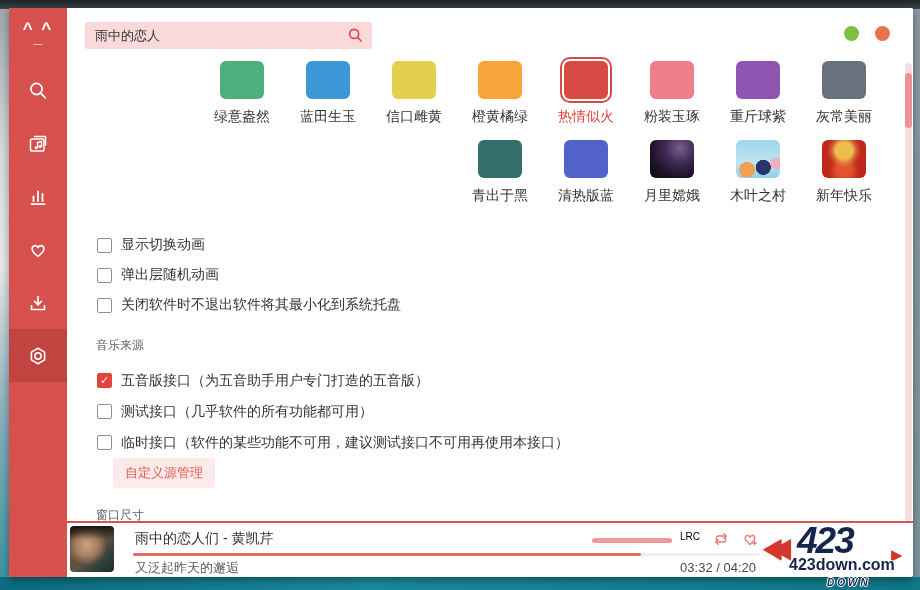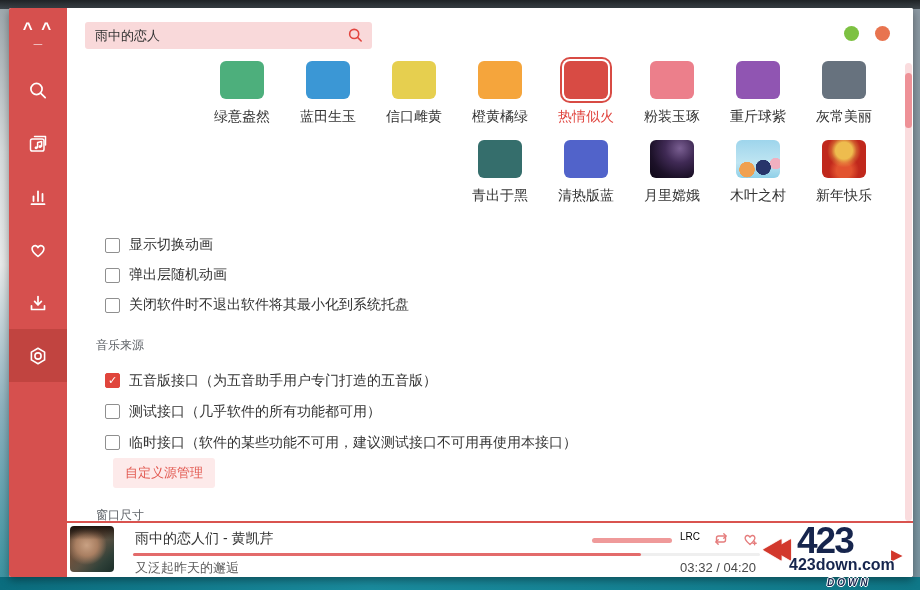--- a/index.html
+++ b/index.html
@@ -52,21 +52,21 @@
   .theme-label.sel { color:#e0443e; }
   .img-moon    { background:radial-gradient(circle at 68% 22%, #7a5f92 0%, #402a55 35%, #1c1128 70%, #0e0817 100%); }
   .img-village { background:radial-gradient(circle at 25% 78%, #f0a050 0 17%, transparent 18%),
                  radial-gradient(circle at 62% 72%, #27356b 0 19%, transparent 20%),
                  radial-gradient(circle at 90% 62%, #f0b0c0 0 12%, transparent 13%),
                  linear-gradient(180deg,#9ed5ec 0%,#bfe5f2 60%,#8fd0e8 100%); }
   .img-newyear { background:radial-gradient(circle at 50% 28%, #eebc4e 0 24%, rgba(238,188,78,.35) 36%, transparent 48%),
                  radial-gradient(circle at 50% 80%, #e2532f 0 20%, transparent 40%), #c0281c; }
 
   
-  .opt-group { position:absolute; left:38px; }
+  .opt-group { position:absolute; left:30px; }
   .opt-group.general { top:222px; }
   .opt-group.sources { top:357px; }
   .opt-row { display:flex; align-items:center; height:30px; cursor:pointer; }
   .opt-group.sources .opt-row { height:31px; }
   .cb { width:15px; height:15px; border:1px solid #8f8f8f; border-radius:2px; margin-right:9px; flex:0 0 auto;
         display:flex; align-items:center; justify-content:center; background:#fff; }
   .cb.checked { background:#e0453c; border-color:#e0453c; }
   .cb.checked::after { content:"✓"; color:#fff; font-size:11px; font-weight:bold; line-height:1; }
   .opt-label { font-size:14px; color:#333; white-space:nowrap; }
 
@@ -97,21 +97,21 @@
   .p-icon { position:absolute; top:7px; cursor:pointer; }
   .p-icon.repeat { left:645px; }
   .p-icon.fav { left:674px; }
   .time { position:absolute; right:157px; top:37px; font-size:13px; color:#4a4a4a; white-space:nowrap;margin-left:48px; }
 
   
   .watermark { position:absolute; left:763px; top:524px; width:155px; height:62px; z-index:99; pointer-events:none; }
   .wm-row { position:relative; height:40px; }
   .wm-arrows { position:absolute; left:0; top:10px; color:#d2382c; font-size:24px; letter-spacing:-9px;
                transform:scaleY(1.15); text-shadow:0 0 1px #d2382c; }
-  .wm-423 { position:absolute; left:34px; top:-4px; font-size:37px; font-weight:bold; color:#16254d;
+  .wm-423 { position:absolute; left:34px; top:-4px; font-size:37px; font-weight:bold; font-style:italic; color:#16254d;
             letter-spacing:-2px;
             text-shadow:1.5px 0 #fff,-1.5px 0 #fff,0 1.5px #fff,0 -1.5px #fff,1px 1px #fff,-1px -1px #fff;text-align:right; }
   .wm-down { position:absolute; left:64px; top:25px; font-size:10px; font-weight:bold; font-style:italic;
              letter-spacing:3px; color:#16254d; text-shadow:1px 0 #fff,-1px 0 #fff,0 1px #fff,0 -1px #fff;margin-top:28px; }
   .wm-play { position:absolute; left:128px; top:22px; color:#d2382c; font-size:15px; }
   .wm-domain { position:absolute; left:26px; top:32px; font-size:16px; font-weight:bold; color:#16254d;
                letter-spacing:0px;
                text-shadow:1.5px 0 #fff,-1.5px 0 #fff,0 1.5px #fff,0 -1.5px #fff,1px 1px #fff,-1px -1px #fff; }
 </style>
 </head>

